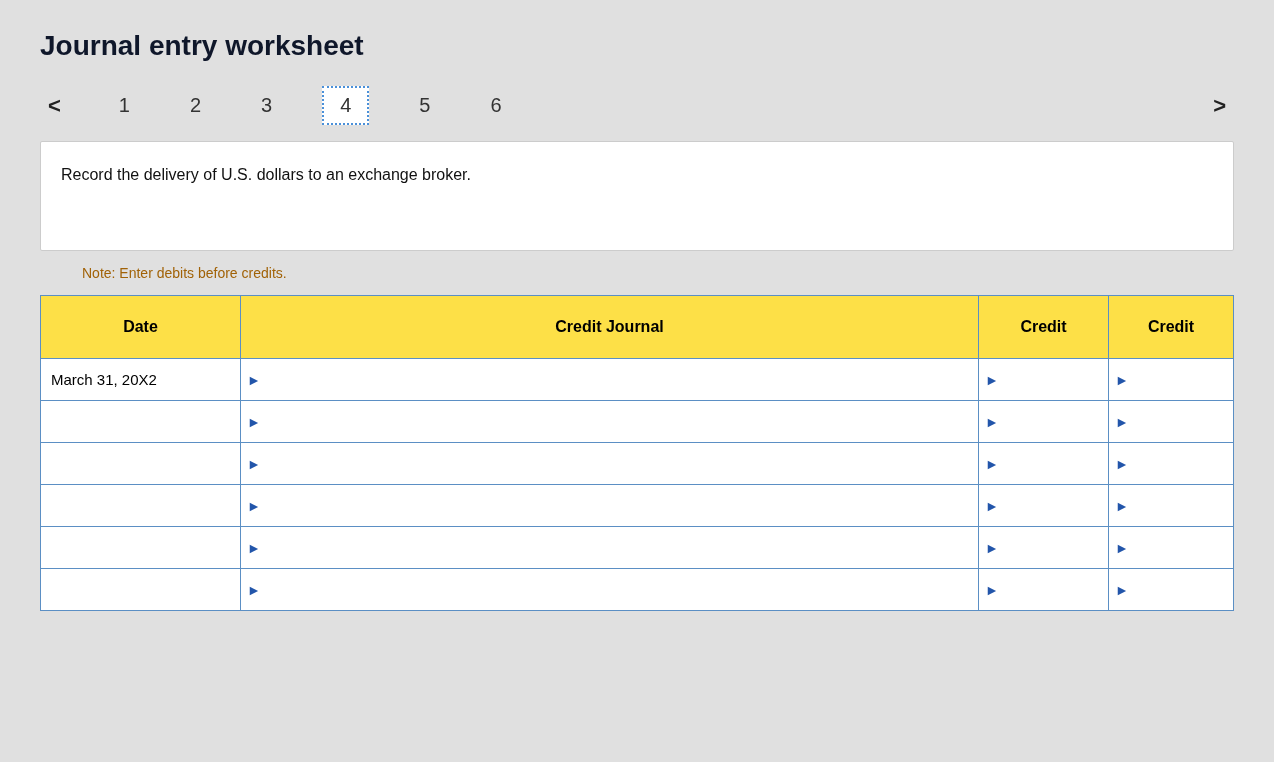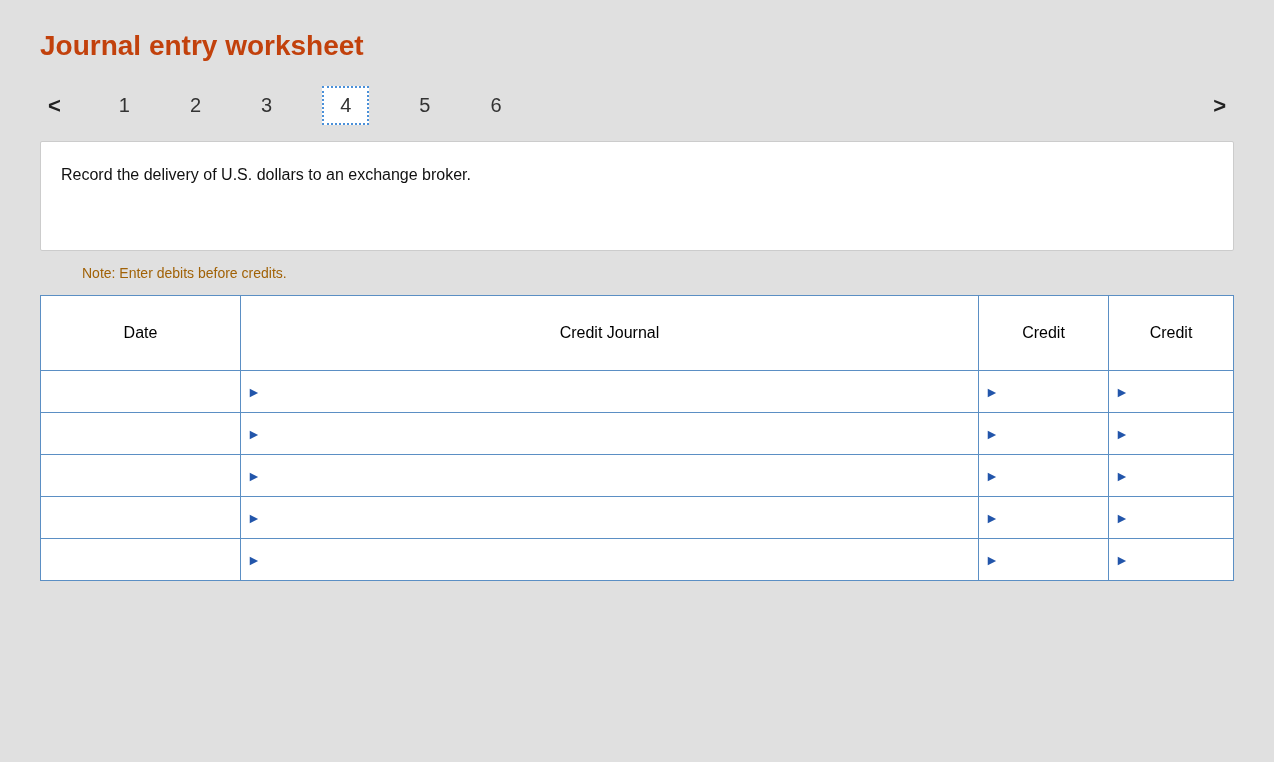--- a/index.html
+++ b/index.html
@@ -7,21 +7,21 @@
     body {
       background: #e0e0e0;
       font-family: Arial, sans-serif;
       min-height: 762px;
       padding: 30px 40px;
     }
 
     .page-title {
       font-size: 28px;
       font-weight: 900;
-      color: #c2410c;
+      color: #0f172a;
       margin-bottom: 24px;
     }
 
     .nav-row {
       display: flex;
       align-items: center;
       gap: 40px;
       margin-bottom: 16px;
     }
 
@@ -76,25 +76,25 @@
       margin-left: 42px;
     }
 
     .journal-table {
       width: 100%;
       border-collapse: collapse;
       border: 1.5px solid #5b8fc4;
     }
 
     .journal-table th {
-      background: #ffffff;
+      background: #fde047;
       color: #000;
-      font-weight: normal;
+      font-weight: bold;
       font-size: 16px;
-      padding: 28px 12px;
+      padding: 22px 12px;
       border: 1.5px solid #5b8fc4;
       text-align: center;
     }
 
     .journal-table th.date-col {
       width: 200px;
       text-align: center;
     }
 
     .journal-table th.debit-col {
@@ -177,20 +177,41 @@
 <table class="journal-table">
   <thead>
     <tr>
       <th class="date-col">Date</th>
       <th>Credit Journal</th>
       <th class="debit-col">Credit</th>
       <th class="credit-col">Credit</th>
     </tr>
   </thead>
   <tbody id="table-body">
+  <tr>
+        <td class="date-cell">March 31, 20X2</td>
+        <td class="entry-cell">
+      <div class="arrow-input-wrapper">
+        <span class="blue-arrow">►</span>
+        <input class="cell-input" type="text" value="" style="">
+      </div>
+        </td>
+        <td class="entry-cell">
+      <div class="arrow-input-wrapper">
+        <span class="blue-arrow">►</span>
+        <input class="cell-input number-input" type="text" value="" style="">
+      </div>
+        </td>
+        <td class="entry-cell">
+      <div class="arrow-input-wrapper">
+        <span class="blue-arrow">►</span>
+        <input class="cell-input number-input" type="text" value="" style="">
+      </div>
+        </td>
+      </tr>
       <tr>
         <td class="date-cell"></td>
         <td class="entry-cell">
       <div class="arrow-input-wrapper">
         <span class="blue-arrow">►</span>
         <input class="cell-input" type="text" value="" style="">
       </div>
         </td>
         <td class="entry-cell">
       <div class="arrow-input-wrapper">

